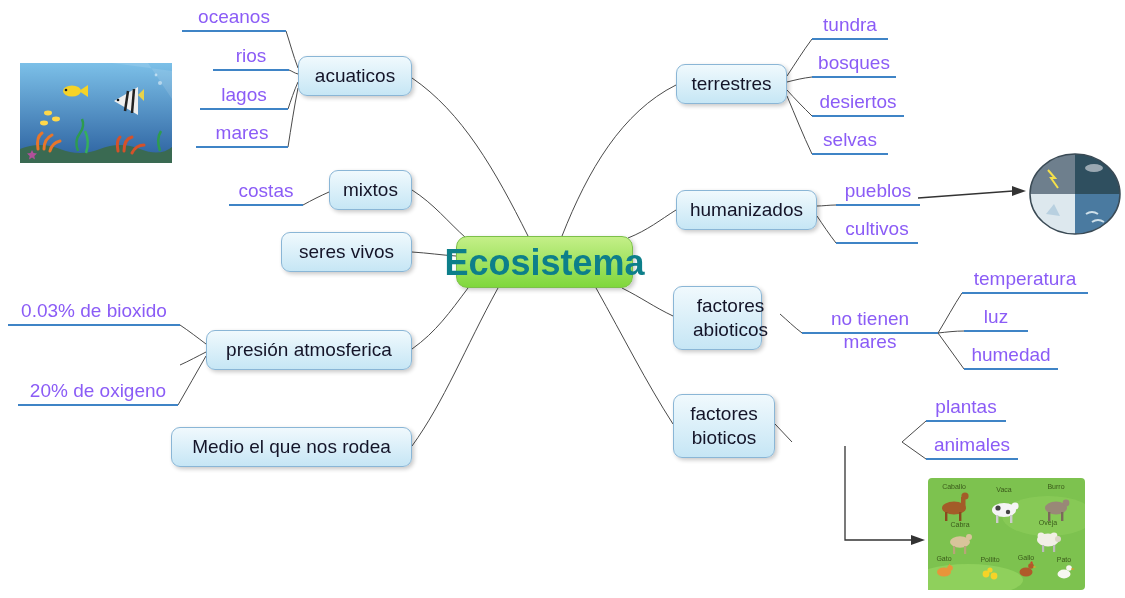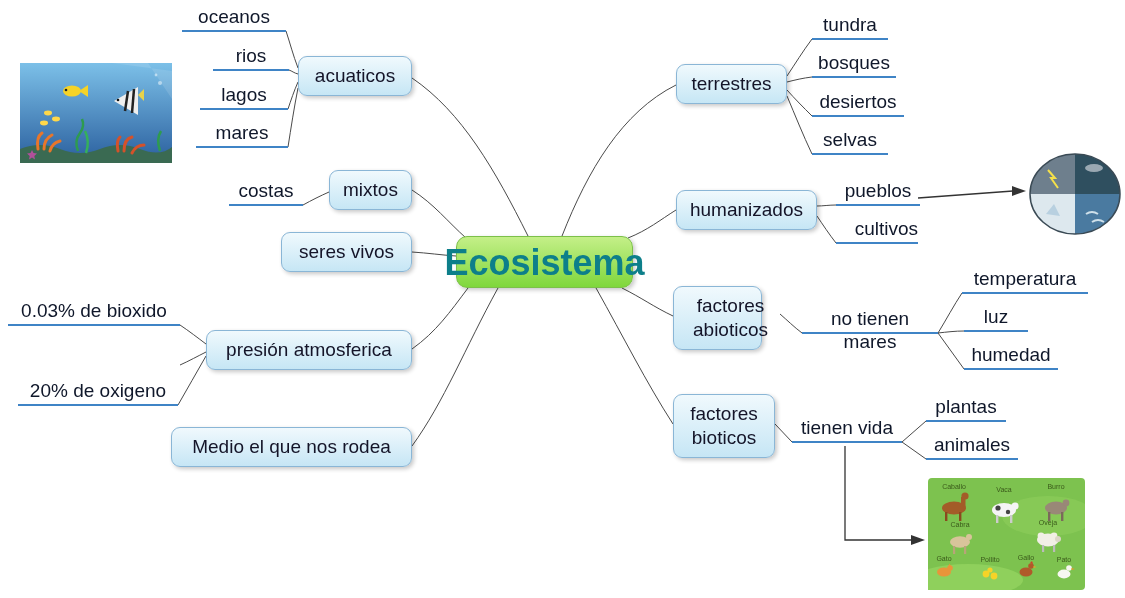--- a/index.html
+++ b/index.html
@@ -19,21 +19,21 @@
     padding:2px 6px; cursor:default;
   }
   .center-node {
     background:linear-gradient(#c4ef88,#7fd73c);
     border:1px solid #7cc04a;
     color:#0d7f8a; font-weight:bold; font-size:36px;
     border-radius:11px;
   }
   .leaf {
     position:absolute; box-sizing:border-box; text-align:center;
-    font-size:19px; color:#0f172a; line-height:23px; padding-bottom:2px;
+    font-size:19px; color:#8b5cf6; line-height:23px; padding-bottom:2px;
     border-bottom:2px solid #3f84c6; height:27px;
     text-shadow:0 0 0 rgba(0,0,0,0);
   }
   .img-box { position:absolute; }
   svg { display:block; }
 </style>
 </head>
 <body>
 
 <div id="canvas">
@@ -100,26 +100,25 @@
   <div class="leaf" style="left:200px; top:83px;  width:88px;">lagos</div>
   <div class="leaf" style="left:196px; top:121px; width:92px;">mares</div>
   <div class="leaf" style="left:229px; top:179px; width:74px;">costas</div>
   <div class="leaf" style="left:8px;   top:299px; width:172px;">0.03% de bioxido</div>
   <div class="leaf" style="left:18px;  top:379px; width:160px;">20% de oxigeno</div>
   <div class="leaf" style="left:812px; top:13px;  width:76px;">tundra</div>
   <div class="leaf" style="left:812px; top:51px;  width:84px;">bosques</div>
   <div class="leaf" style="left:812px; top:90px;  width:92px;">desiertos</div>
   <div class="leaf" style="left:812px; top:128px; width:76px;">selvas</div>
   <div class="leaf" style="left:836px; top:179px; width:84px;">pueblos</div>
-  <div class="leaf" style="left:836px; top:217px; width:82px;text-align:right;">cultivos</div>
+  <div class="leaf" style="left:836px; top:217px; width:82px;">cultivos</div>
   <div class="leaf" style="left:802px; top:307px; width:136px;">no tienen mares</div>
   <div class="leaf" style="left:962px; top:267px; width:126px;">temperatura</div>
   <div class="leaf" style="left:964px; top:305px; width:64px;">luz</div>
   <div class="leaf" style="left:964px; top:343px; width:94px;">humedad</div>
-  <div class="leaf" style="left:792px; top:416px; width:110px;">tienen vida</div>
   <div class="leaf" style="left:926px; top:395px; width:80px;">plantas</div>
   <div class="leaf" style="left:926px; top:433px; width:92px;">animales</div>
 
   <div class="img-box" style="left:20px; top:63px; width:152px; height:100px;">
     <svg width="152" height="100" viewBox="0 0 152 100">
       <defs>
         <linearGradient id="wg" x1="0" y1="0" x2="0" y2="1">
           <stop offset="0" stop-color="#7cc0e8"></stop>
             <stop offset="1" stop-color="#2a5f9e"></stop>
         </linearGradient>

